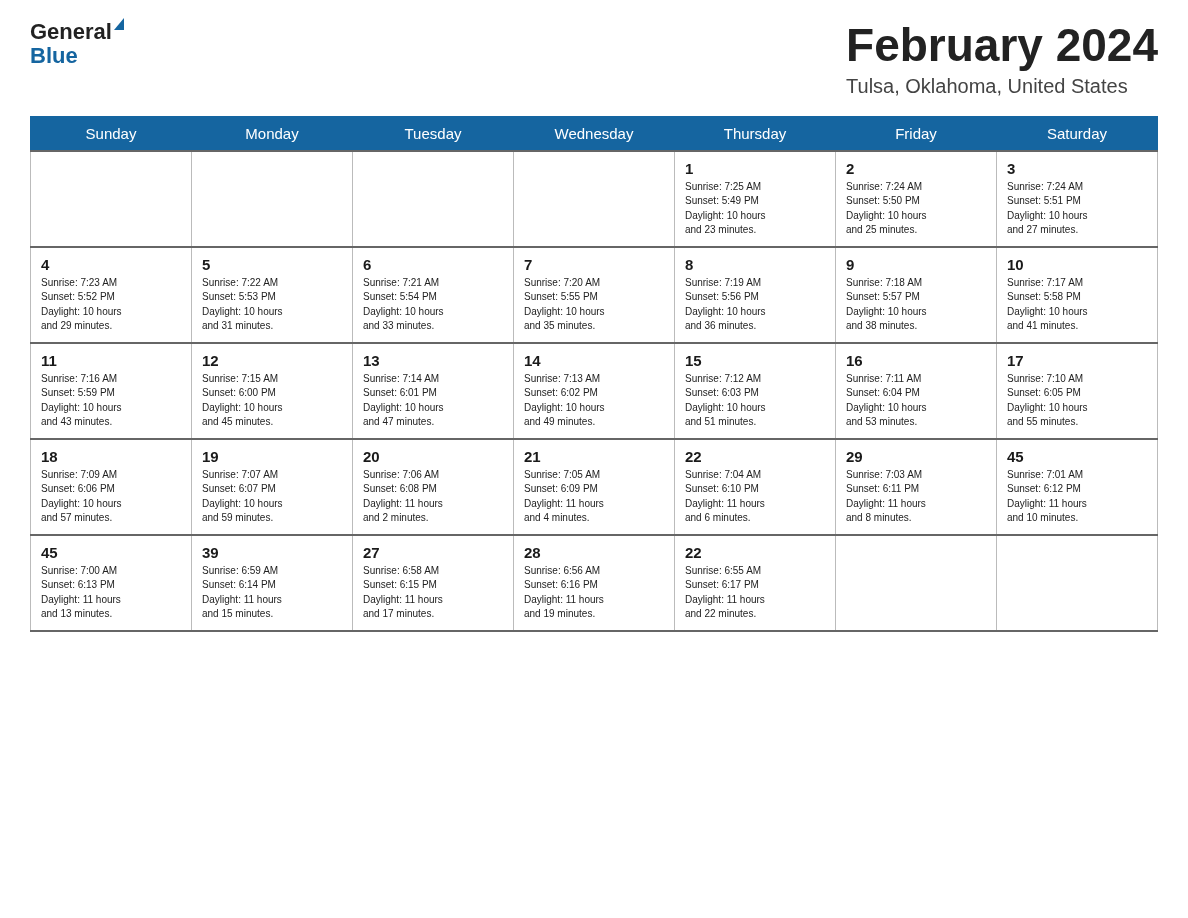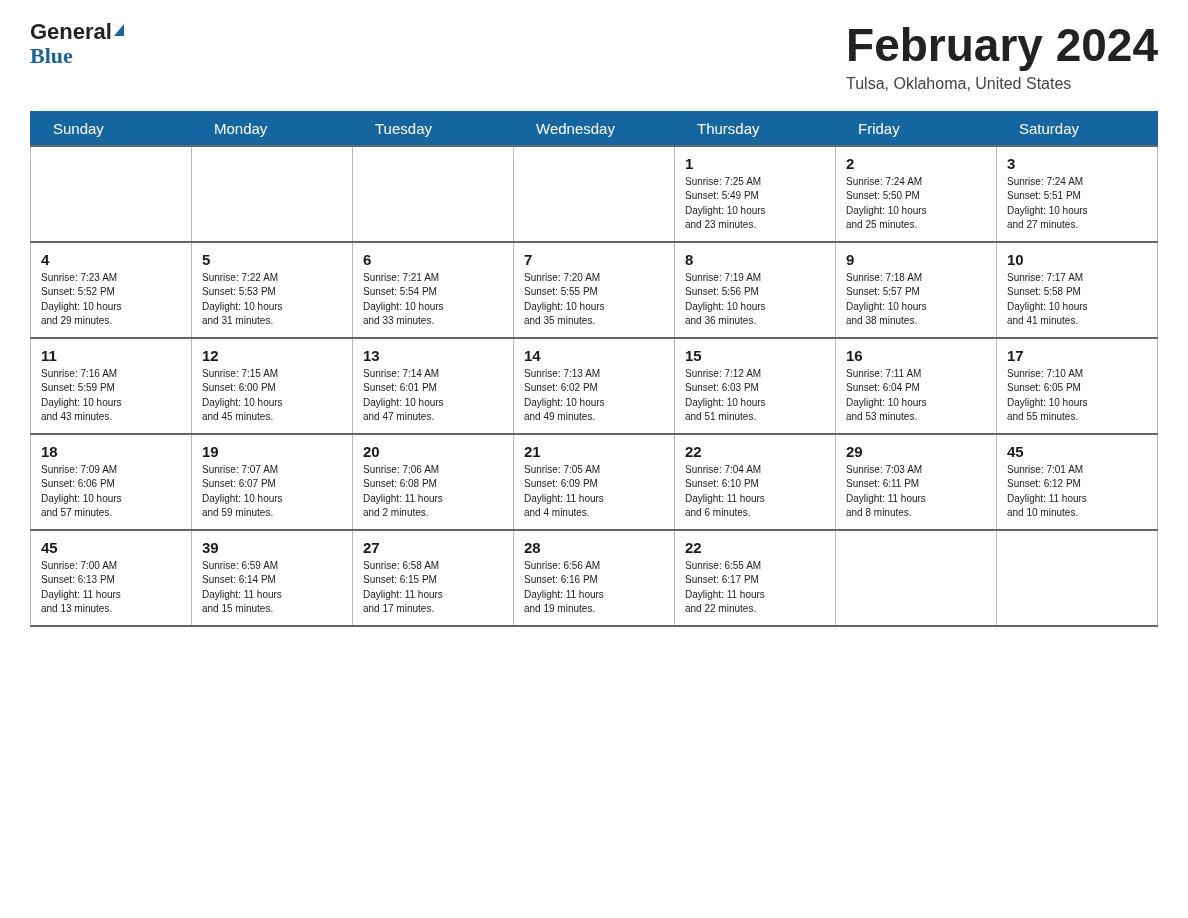--- a/index.html
+++ b/index.html
@@ -24,21 +24,20 @@
       font-size: 22px;
       font-weight: bold;
       color: #222;
       line-height: 1.1;
     }
     .logo-text-blue {
       font-size: 22px;
       font-weight: bold;
       color: #1565a0;
       line-height: 1.1;
-      font-family: Liberation Serif, serif;
     }
     .logo-arrow {
       display: inline-block;
       width: 0;
       height: 0;
       border-left: 10px solid transparent;
       border-bottom: 12px solid #1565a0;
       margin-left: 2px;
       vertical-align: middle;
       position: relative;
@@ -47,36 +46,36 @@
     .title-block {
       text-align: left;
     }
     .month-title {
       font-size: 46px;
       font-weight: bold;
       color: #222;
       line-height: 1.1;
     }
     .location-title {
-      font-size: 16px;
+      font-size: 20px;
       color: #444;
       margin-top: 4px;
     }
     .calendar-table {
       width: 100%;
       border-collapse: collapse;
       border: 1px solid #999;
     }
     .calendar-table th {
       background-color: #1565a0;
       color: #fff;
       font-size: 15px;
       font-weight: normal;
       padding: 8px 22px;
-      text-align: left;
+      text-align: center;
       border: 1px solid #1565a0;
     }
     .calendar-table td {
       vertical-align: top;
       padding: 8px 10px;
       border: 1px solid #bbb;
       width: 14.28%;
       min-height: 90px;
       font-size: 13px;
       color: #222;
@@ -97,21 +96,21 @@
     }
     tr {
       border-bottom: 2px solid #666;
     }
   </style>
 </head>
 <body>
 
 <div class="header">
   <div class="logo">
-    <div style="display:flex; align-items:center;">
+    <div style="display:flex; ">
       <span class="logo-text-general">General</span>
       <span class="logo-arrow"></span>
     </div>
     <div>
       <span class="logo-text-blue">Blue</span>
     </div>
   </div>
   <div class="title-block">
     <div class="month-title">February 2024</div>
     <div class="location-title">Tulsa, Oklahoma, United States</div>

